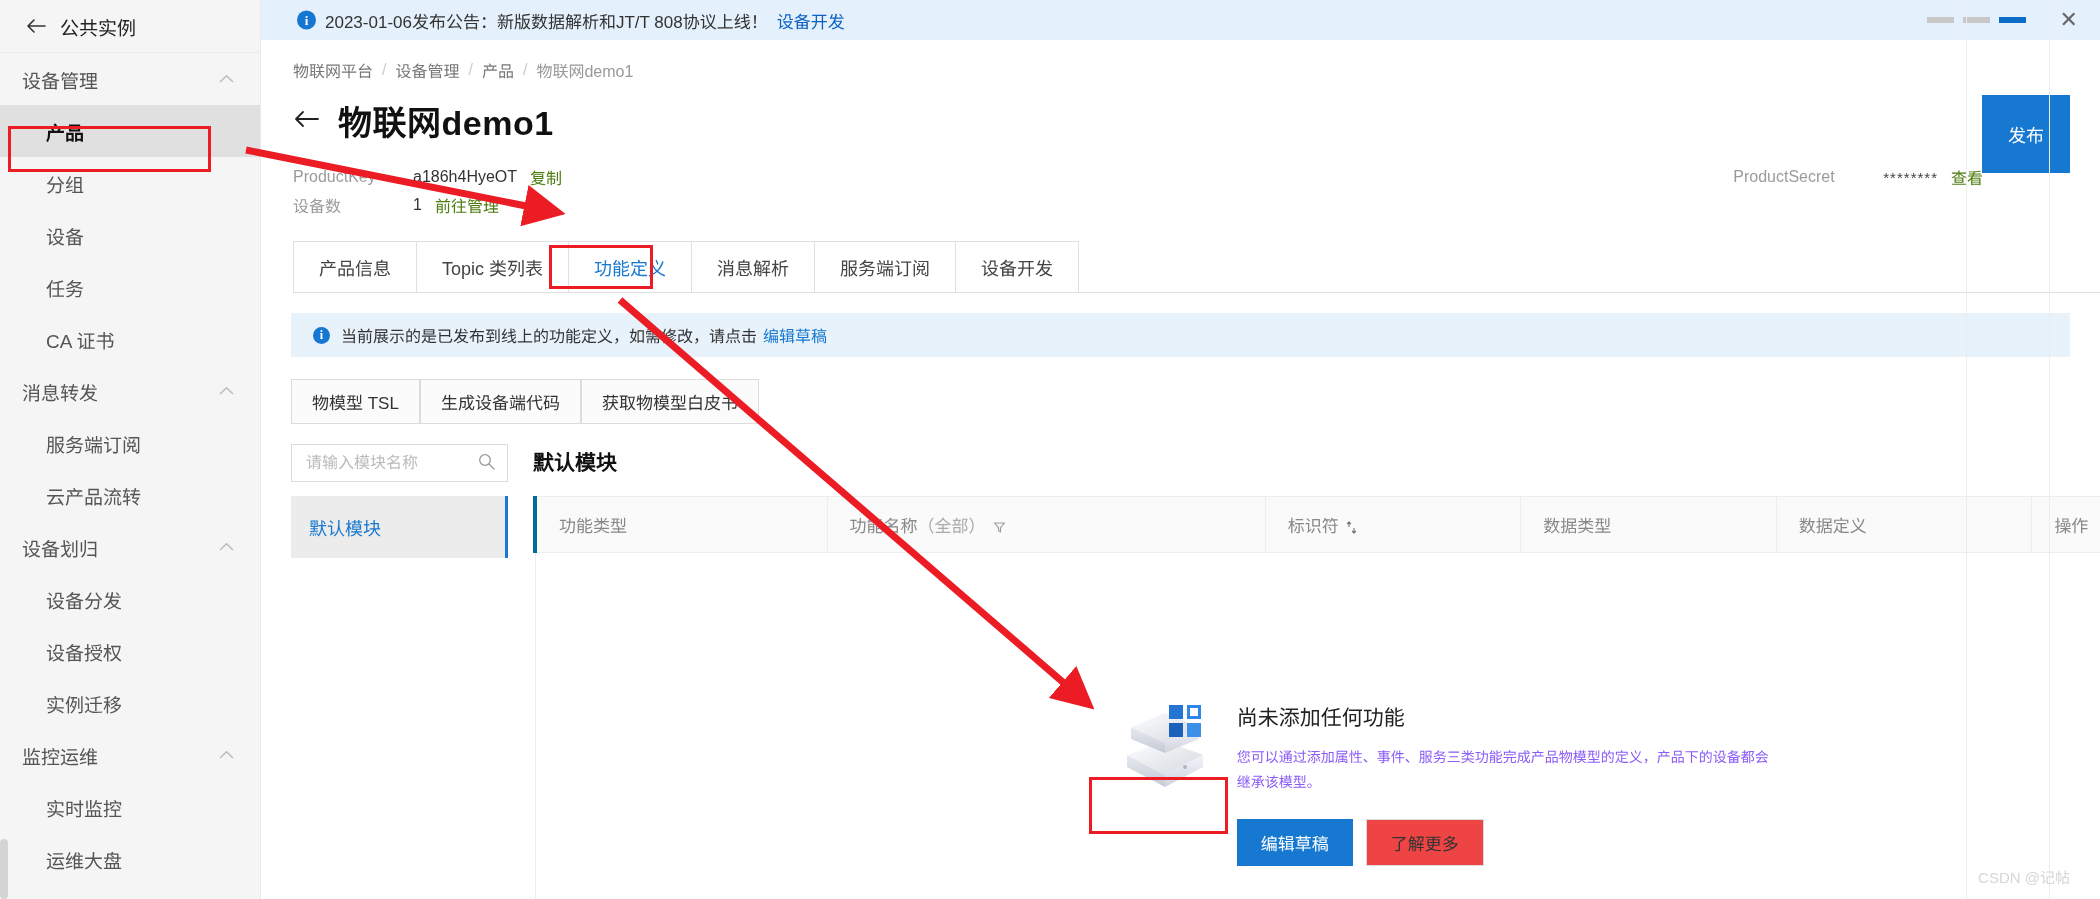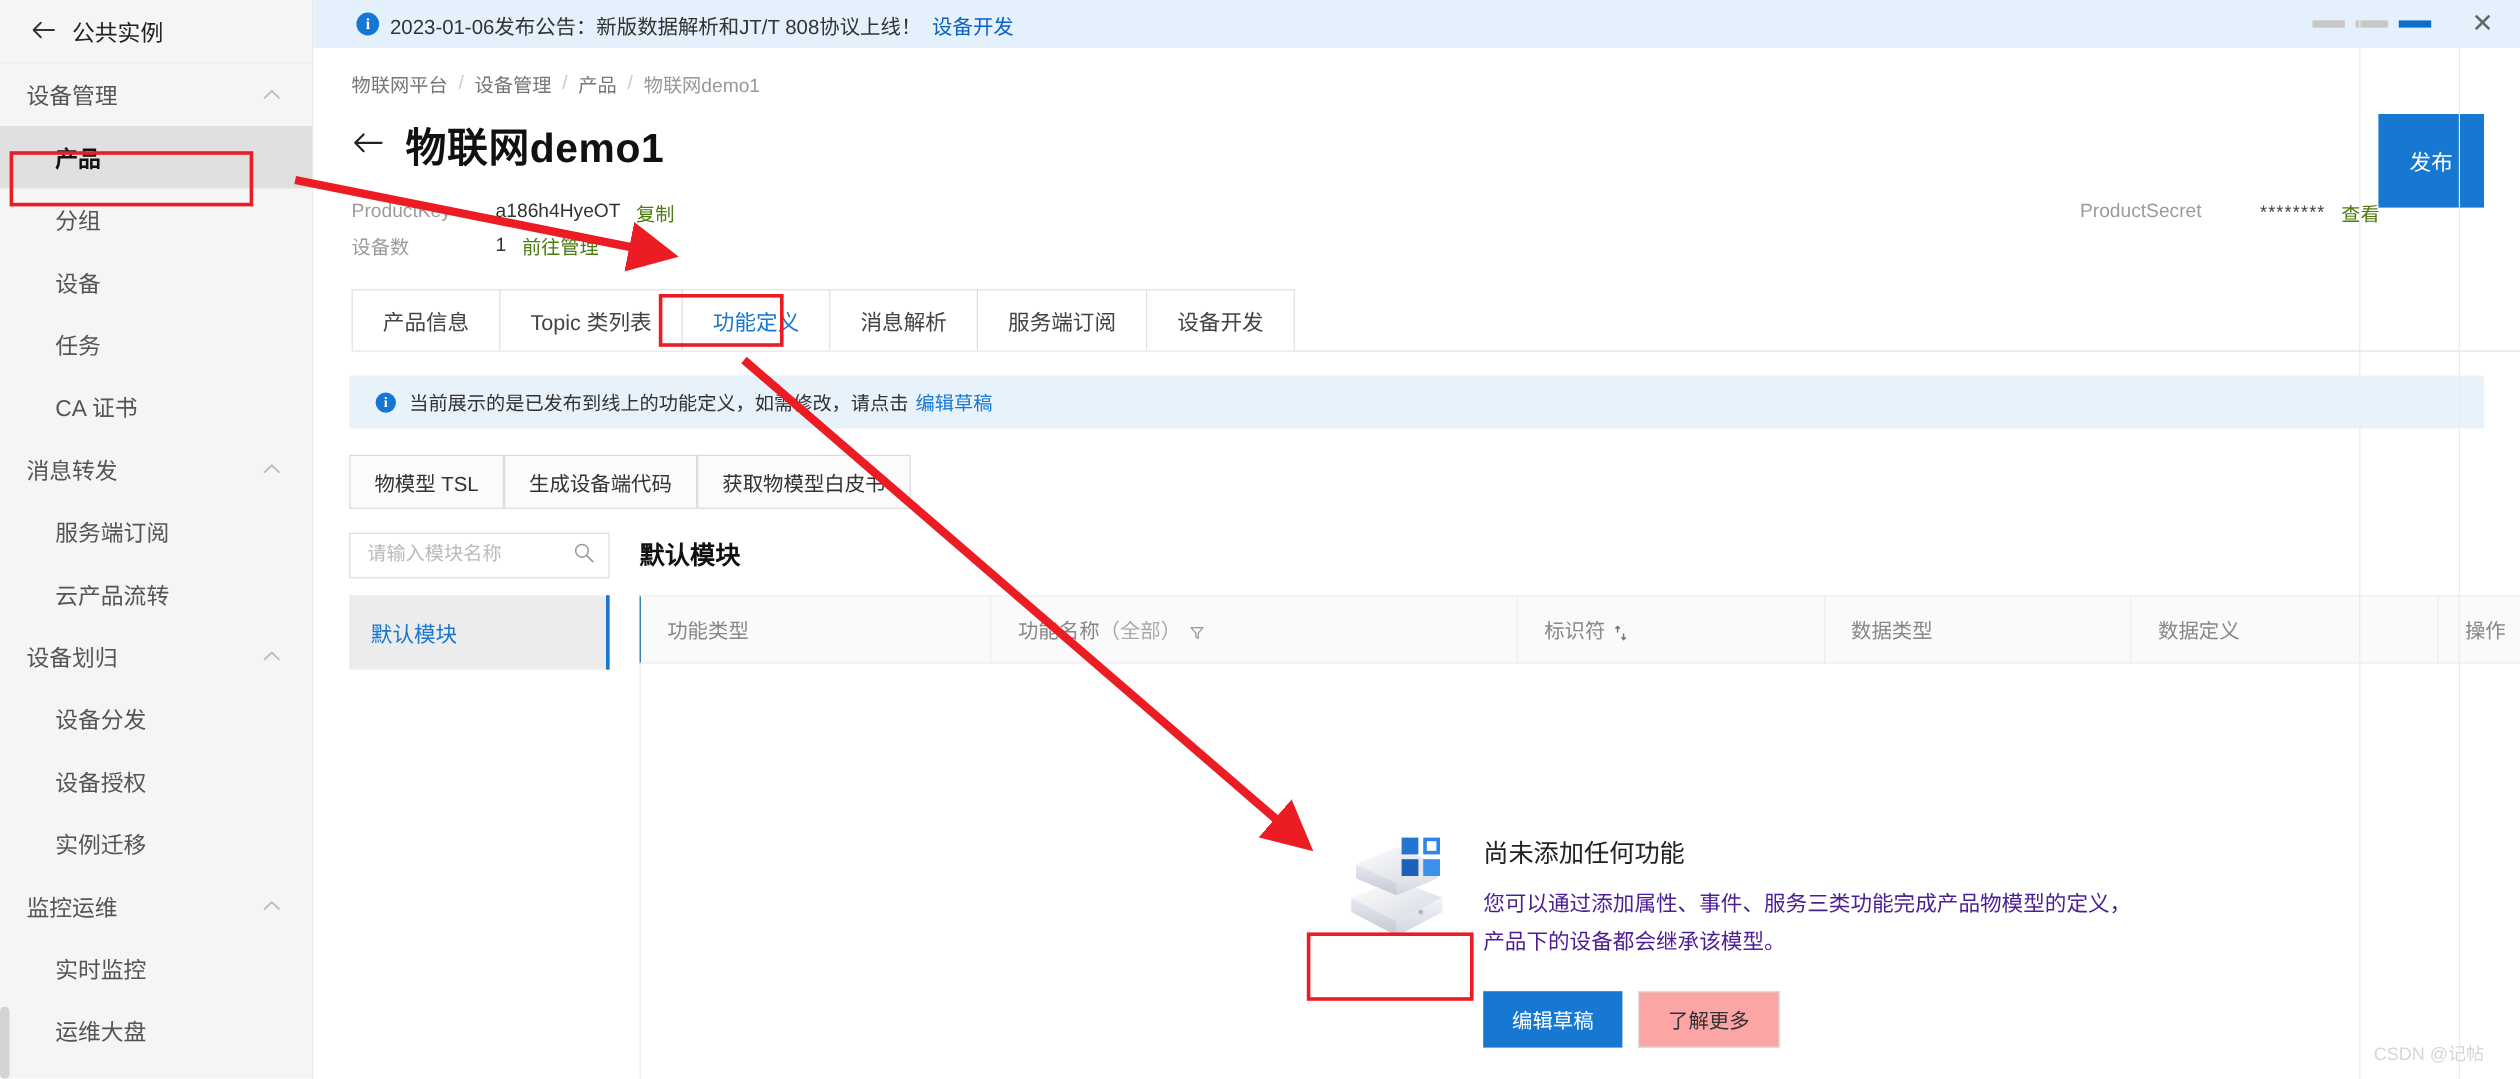--- a/index.html
+++ b/index.html
@@ -196,41 +196,41 @@
   .table-col { flex: 1; margin-left: 25px; padding-right: 0px; }
   .table-title { font-size: 21px; font-weight: bold; color: #111; margin: 2px 0 20px 0; }
   .ftable { width: 1828px; border-collapse: collapse; table-layout: fixed; }
   .ftable th {
     background: #fafafa; border-top: 1px solid #ededed; border-bottom: 1px solid #ededed;
     border-right: 1px solid #ededed;
     text-align: left; font-weight: normal;
     font-size: 17px; color: #888;
     padding: 15px 0 15px 22px; height: 50px;
   }
-  .ftable th:first-child { border-left: 1px solid #0369a1; margin-top: 42px; }
+  .ftable th:first-child { border-left: 4px solid #0369a1; margin-top: 42px; }
   .ftable th .mini { color: #aaa; }
   .sort-icon, .filter-icon { margin-left: 7px; color: #999; vertical-align: middle; }
   .tbody-empty { height: 380px; border-left:1px solid #ededed; border-right:1px solid #ededed; border-bottom:1px solid #ededed; }
 
   
   .empty {
     display: flex; align-items: flex-start; justify-content: center;
     padding-top: 78px; gap: 26px;
   }
   .empty-illu { width: 92px; height: 92px; flex: 0 0 92px; }
   .empty-text { padding-top: 4px; }
   .empty-title { font-size: 21px; color: #222; margin-bottom: 14px; }
-  .empty-desc { font-size: 18px; color: #4c1d95; line-height: 1.75; max-width: 540px; }
+  .empty-desc { font-size: 14px; color: #8b5cf6; line-height: 1.75; max-width: 540px; }
   .empty-btns { display: flex; gap: 13px; margin-top: 25px; }
   .btn-primary {
     background: #1678d0; color: #fff; border: none;
     padding: 10px 24px; font-size: 17px; cursor: pointer;
   }
   .btn-default {
-    background: #fca5a5; color: #333; border: 1px solid #dcdcdc;
+    background: #ef4444; color: #333; border: 1px solid #dcdcdc;
     padding: 10px 24px; font-size: 17px; cursor: pointer;
   }
 
   
   .overlay { position: absolute; inset: 0; pointer-events: none; z-index: 50; }
   .anno-box {
     position: absolute; border: 3px solid #ec1c24; pointer-events: none;
   }
   .watermark {
     position: absolute; right: 30px; bottom: 12px;

